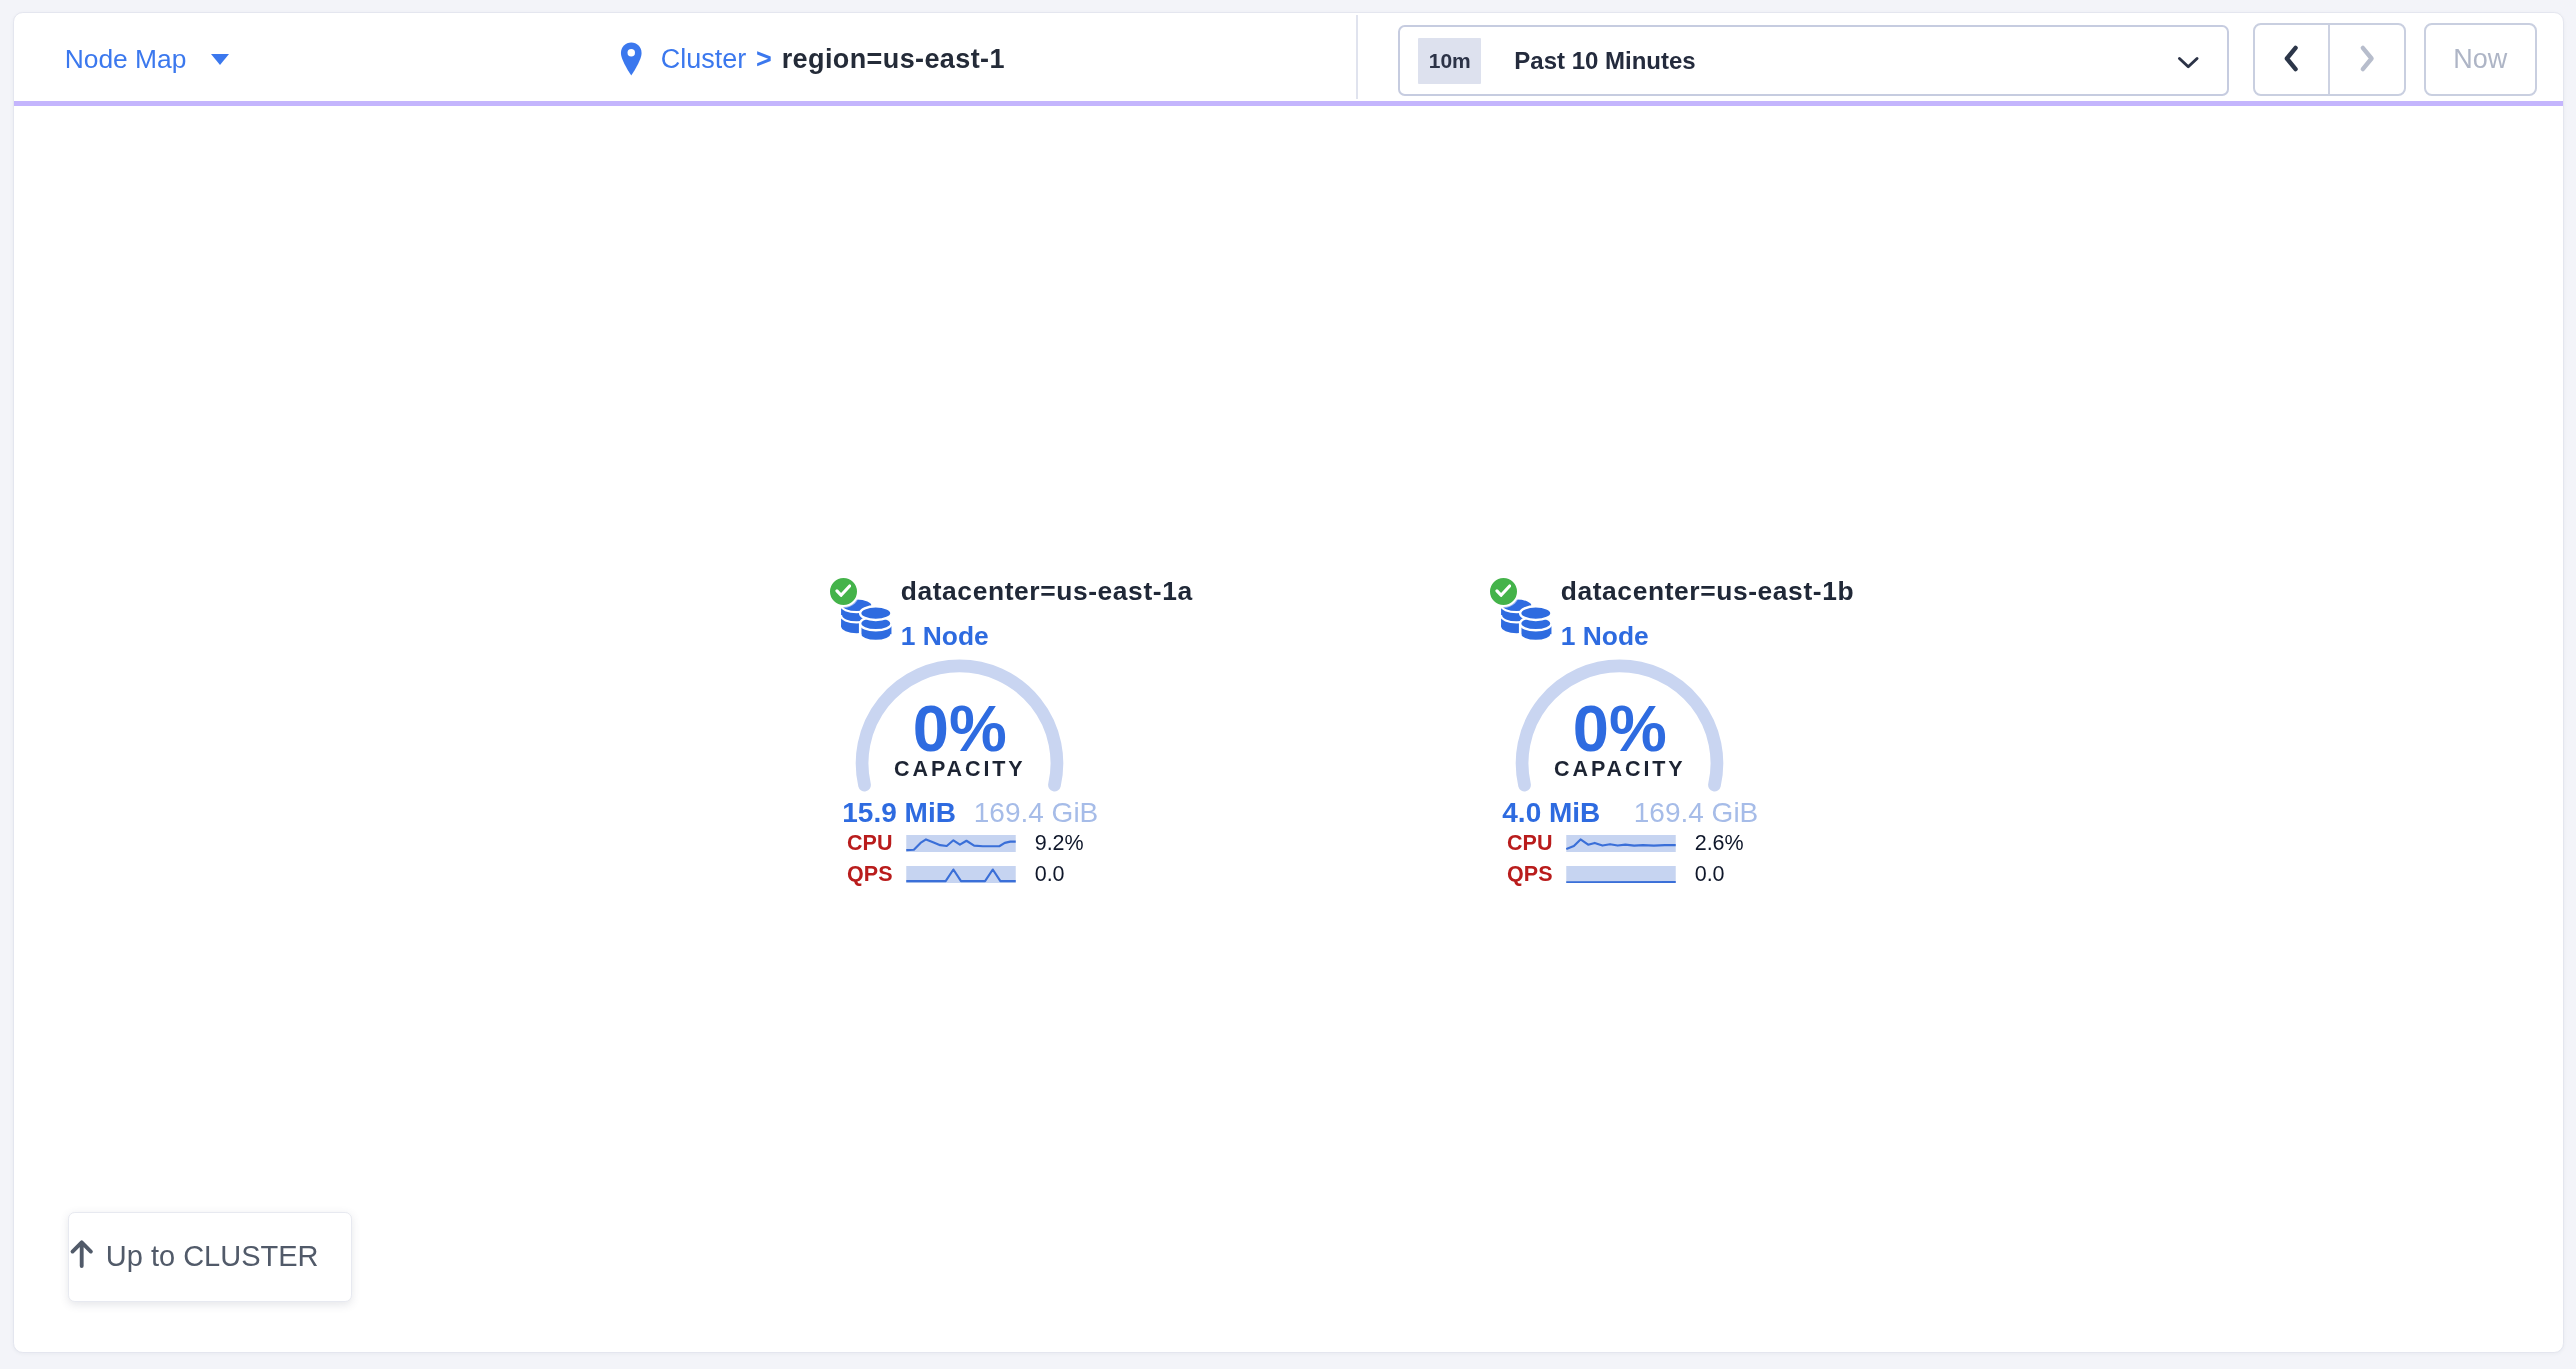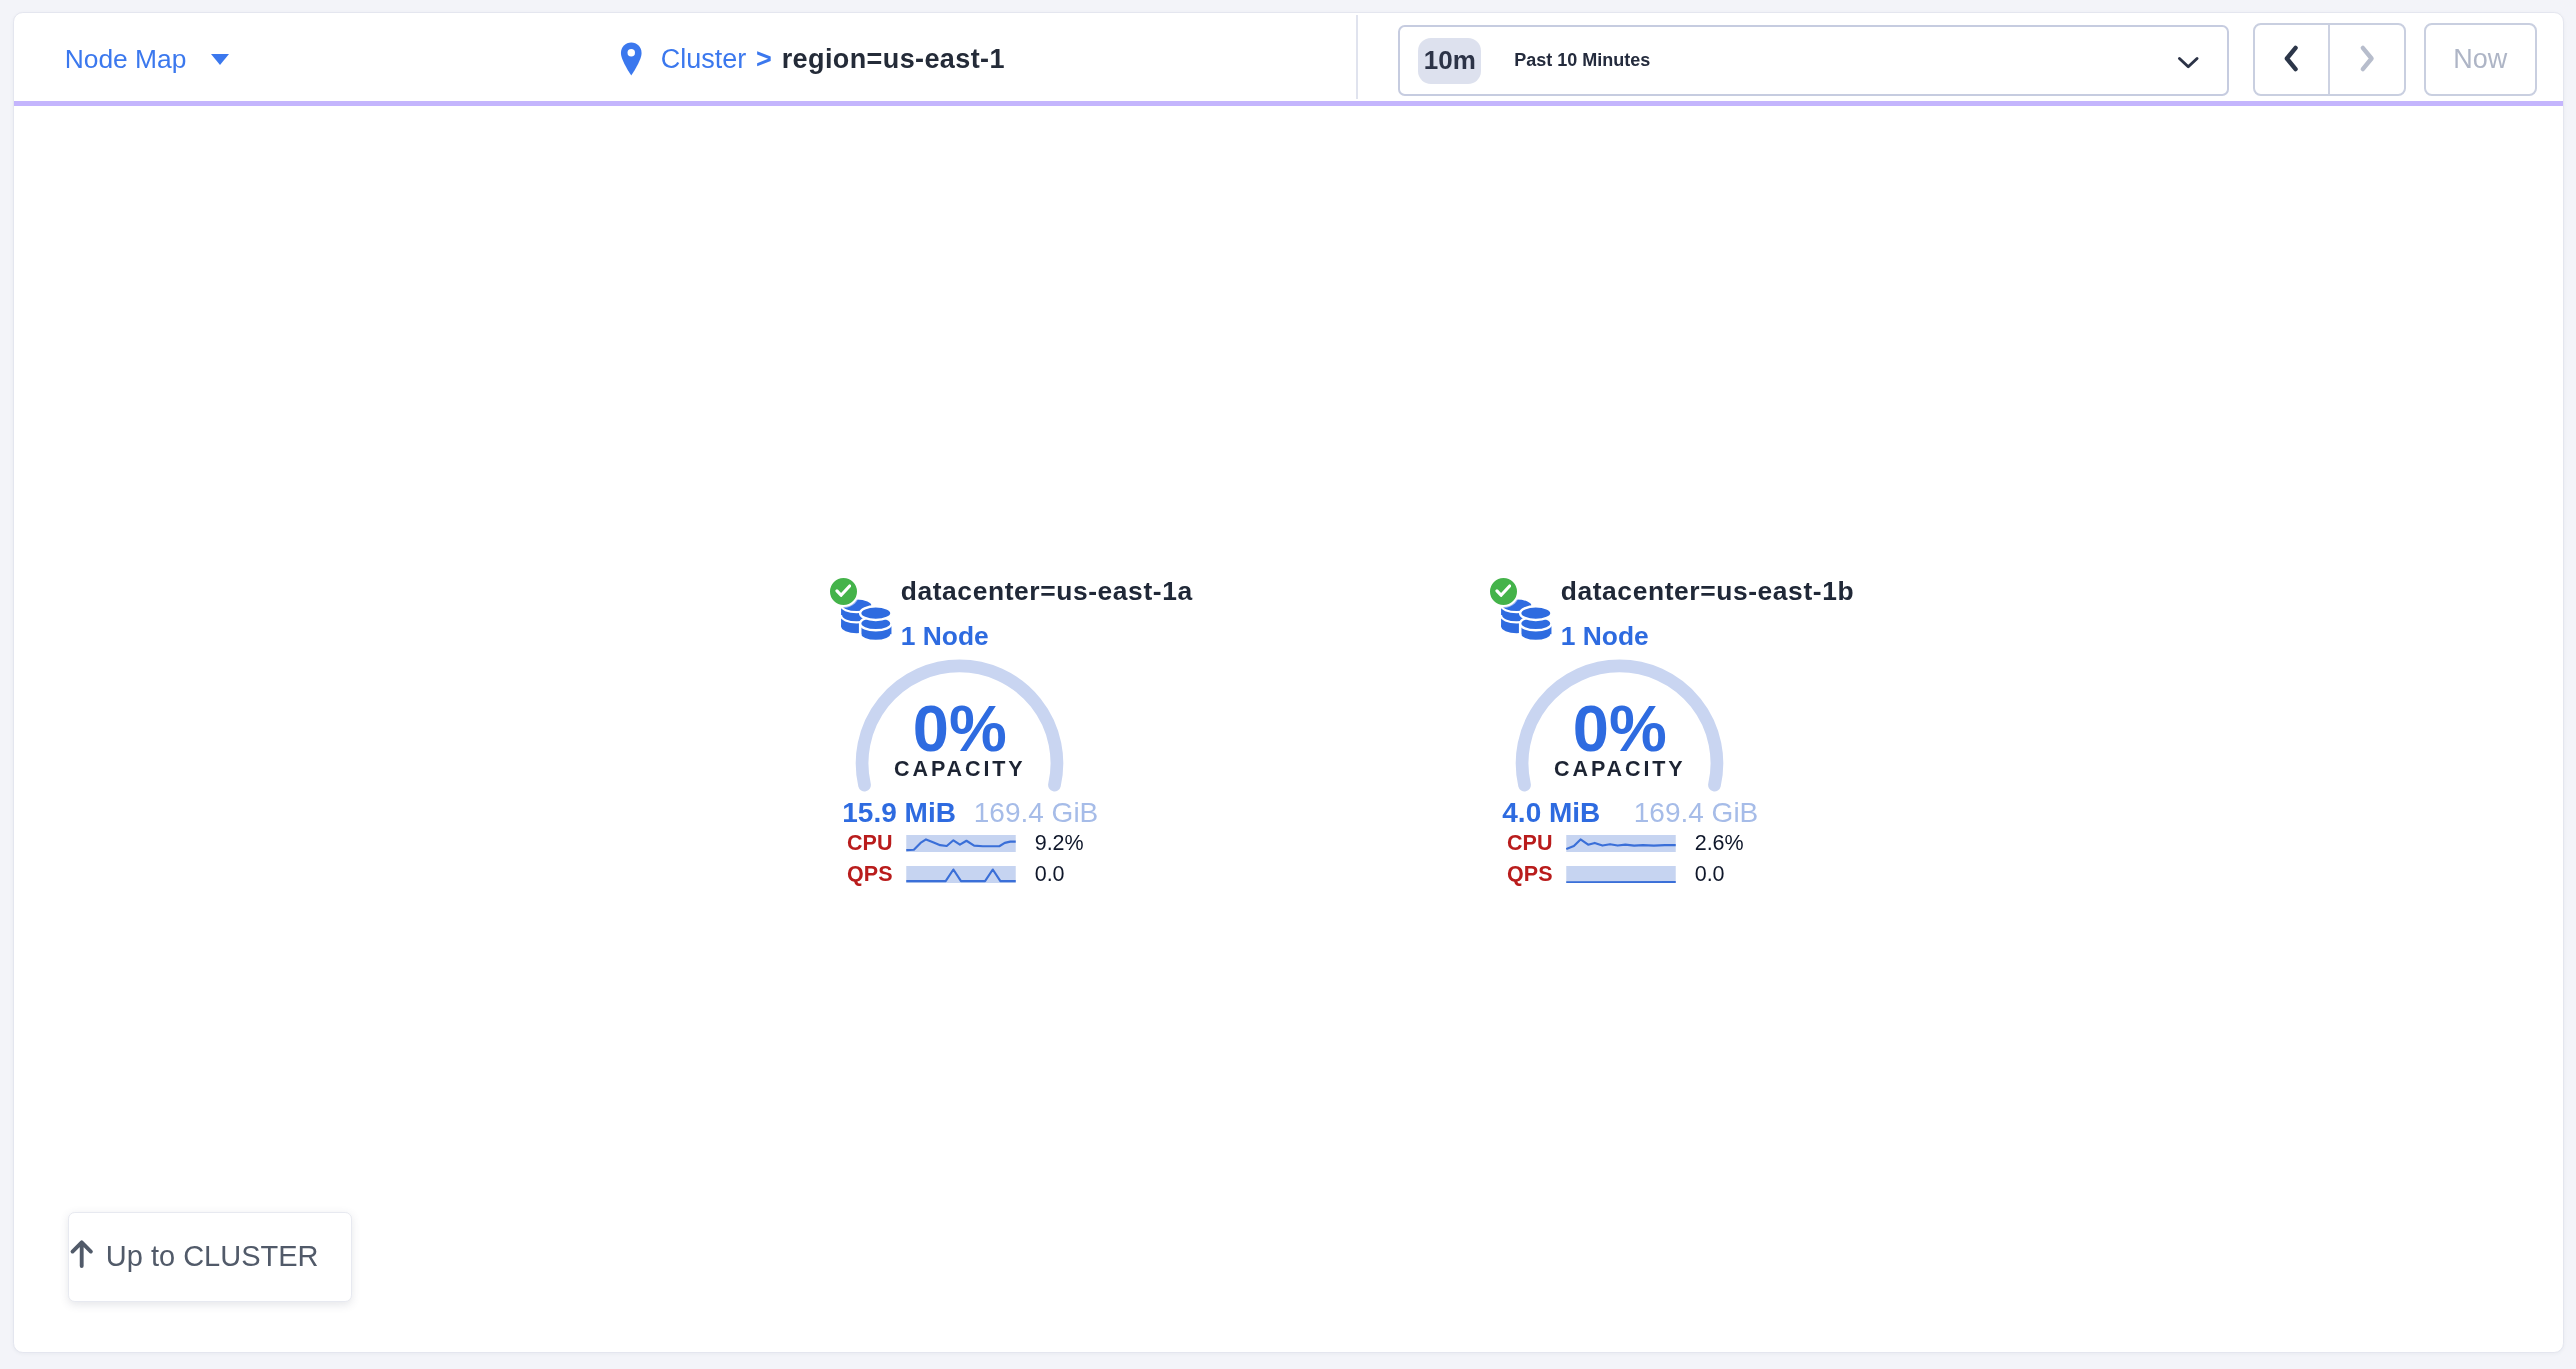--- a/index.html
+++ b/index.html
@@ -40,24 +40,24 @@
   .bc-current { color:#242b38; font-weight:700; letter-spacing:0.4px; }
   .v-sep { position:absolute; left:1342px; top:2px; bottom:2px; width:2px; background:#e0e3ee; }
 
   .time-dropdown {
     position:absolute; left:1384px; top:12.7px; width:831px; height:71px;
     border:2px solid #c6cce0; border-radius:6.8px; background:#fff;
     display:flex; align-items:center; cursor:pointer;
   }
   .range-badge {
     margin-left:18.6px; width:63px; height:46px; background:#dde1ee;
-    border-radius:13px; display:flex; align-items:center; justify-content:center;
-    font-size:26px; font-weight:700; color:#2c3347;
-  }
-  .range-label { margin-left:33px; font-size:18px; font-weight:700; color:#242b3d; }
+    border-radius:1px; display:flex; align-items:center; justify-content:center;
+    font-size:21px; font-weight:700; color:#2c3347;
+  }
+  .range-label { margin-left:33px; font-size:24px; font-weight:700; color:#242b3d; }
   .dd-chevron { position:absolute; right:27px; top:28px; }
 
   .pager {
     position:absolute; left:2239px; top:10.8px; width:153px; height:73px;
     border:2px solid #c9cfe0; border-radius:7.8px; background:#fff;
     display:flex;
   }
   .pager-btn {
     flex:1; display:flex; align-items:center; justify-content:center;
     background:none; border:none; cursor:pointer; height:100%;

